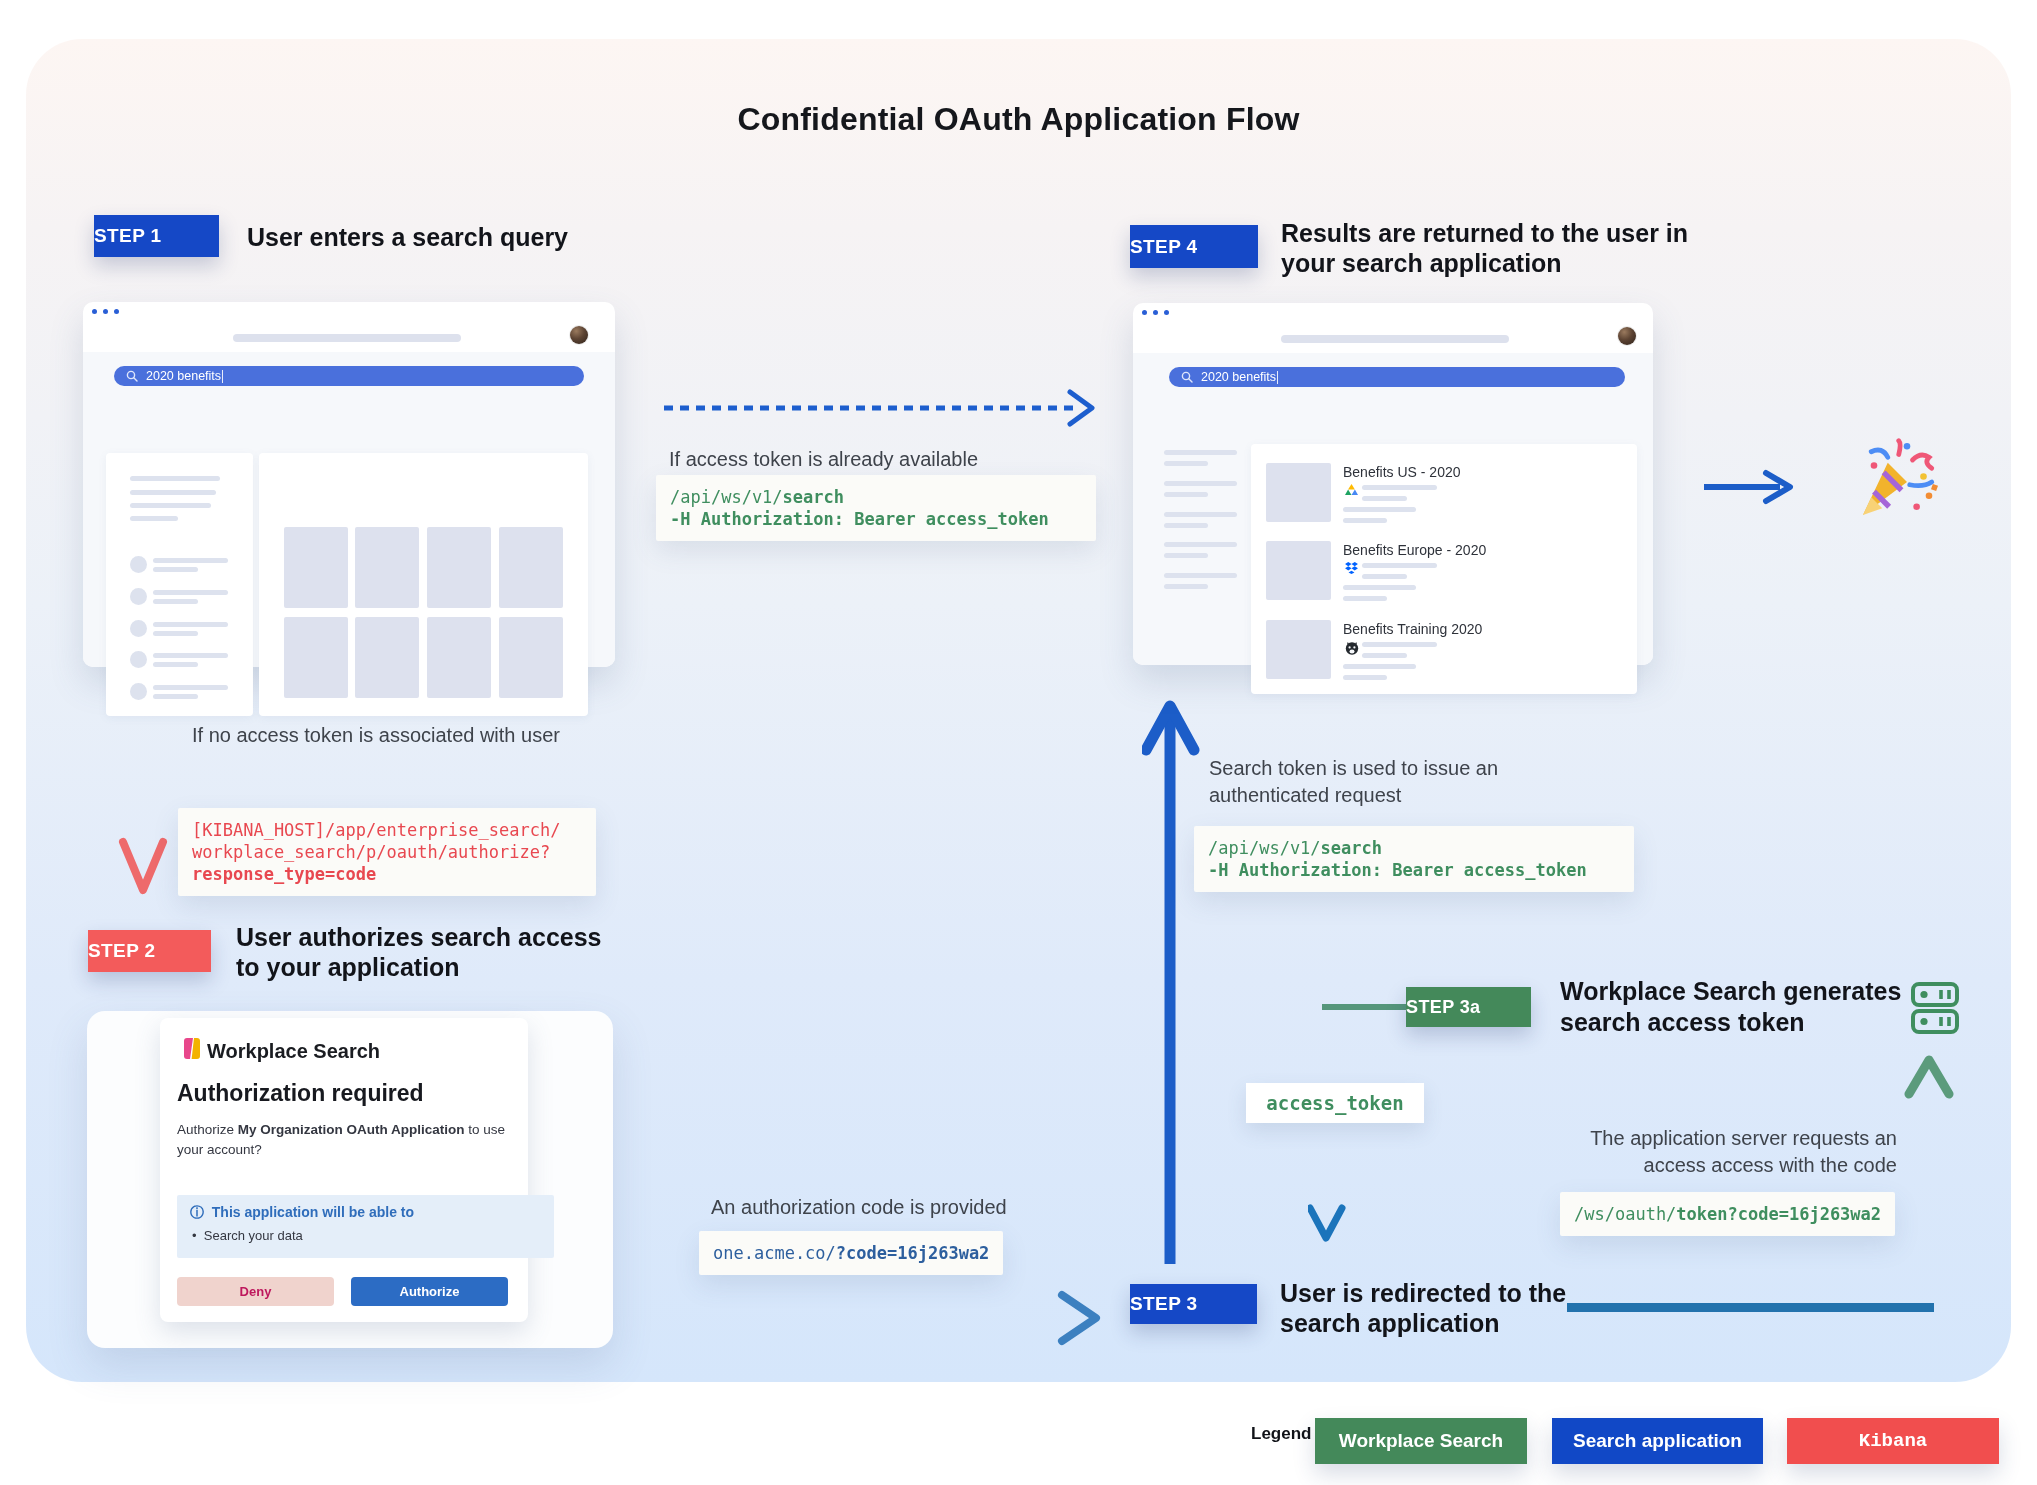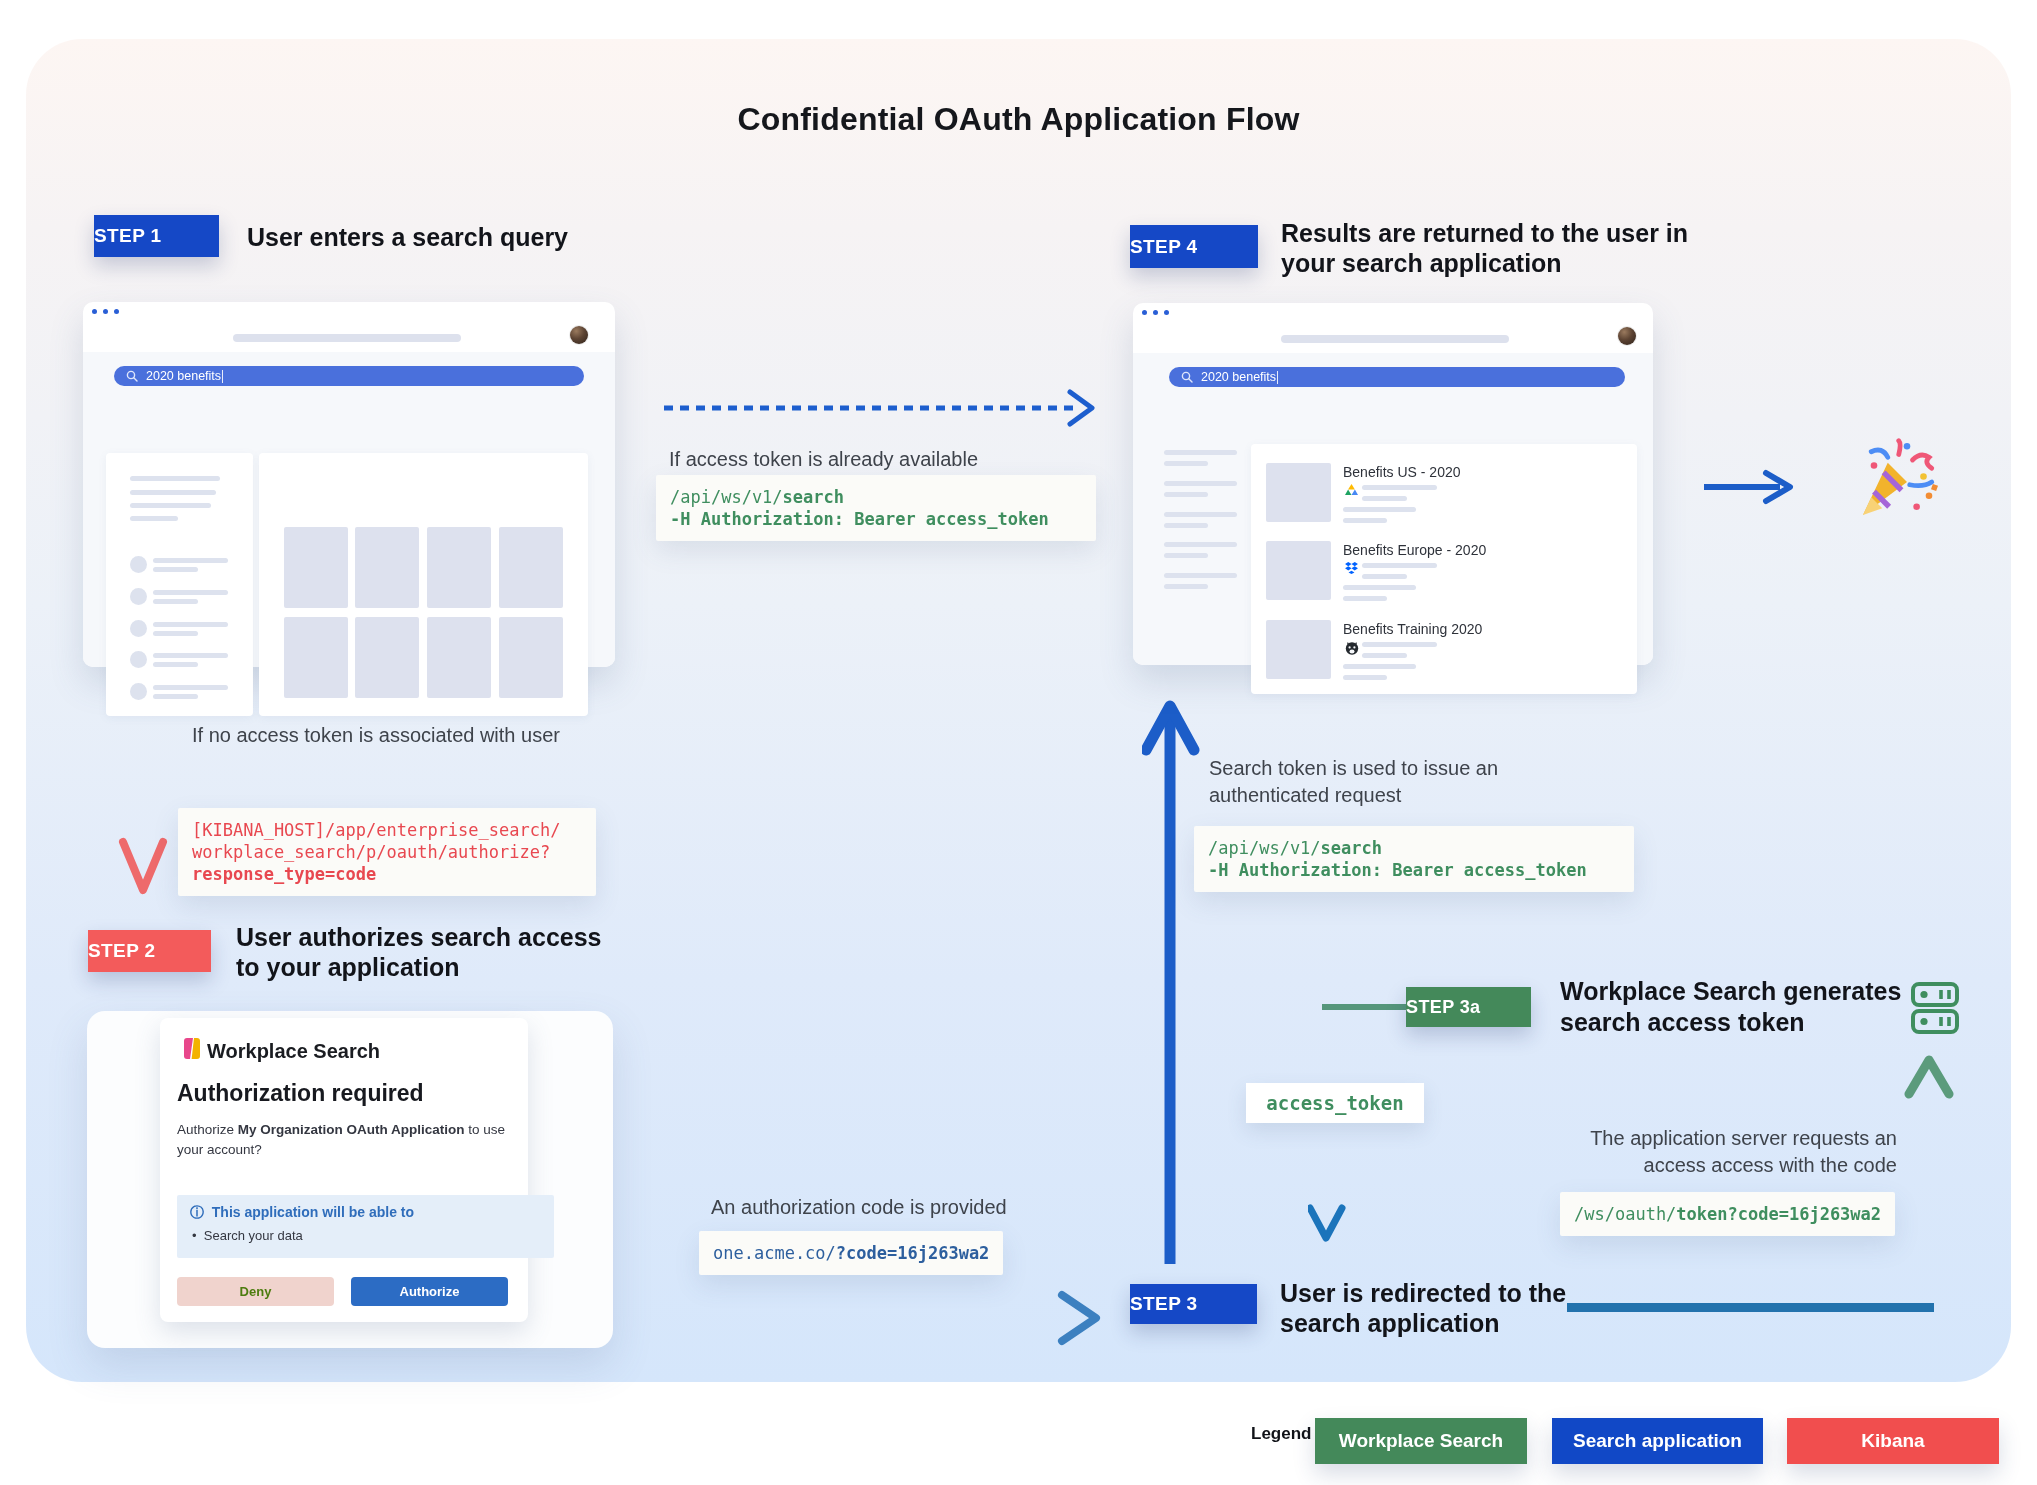--- a/index.html
+++ b/index.html
@@ -149,21 +149,21 @@
       <path d="M1,3 Q1,0 4,0 L10,0 L7,21 L4,21 Q1,21 1,18 Z" fill="#e8478b"></path>
       <path d="M11,0 L14,0 Q17,0 17,3 L17,18 Q17,21 14,21 L8.6,21 Z" fill="#f3b200"></path>
     </svg>
     <div class="abs" style="left:47px;top:22px;font-size:20px;font-weight:700;color:#1a1c21;">Workplace Search</div>
     <div class="abs" style="left:17px;top:62px;font-size:23px;font-weight:700;color:#17191f;">Authorization required</div>
     <div class="abs" style="left:17px;top:102px;width:330px;font-size:13.5px;line-height:20px;color:#343741;"><span>Authorize </span><b>My Organization OAuth Application</b><span> to use your account?</span></div>
     <div class="abs" style="left:17px;top:177px;width:377px;height:63px;background:#e4eef9;border-radius:2px;">
       <div class="abs" style="left:13px;top:9px;font-size:14px;font-weight:600;color:#2f6dbb;"><span>ⓘ</span>&nbsp;&nbsp;<span>This application will be able to</span></div>
       <div class="abs" style="left:15px;top:33px;font-size:13px;color:#343741;">•&nbsp;&nbsp;<span>Search your data</span></div>
     </div>
-    <div class="abs" style="left:17px;top:259px;width:157px;height:29px;background:#f0d3cd;border-radius:4px;display:flex;align-items:center;justify-content:center;font-size:13px;font-weight:700;color:#4d7c0f;">
+    <div class="abs" style="left:17px;top:259px;width:157px;height:29px;background:#f0d3cd;border-radius:4px;display:flex;align-items:center;justify-content:center;font-size:13px;font-weight:700;color:#be185d;">
         <span>Deny</span>
       </div>
     <div class="abs" style="left:191px;top:259px;width:157px;height:29px;background:#2c6cc4;border-radius:4px;display:flex;align-items:center;justify-content:center;font-size:13px;font-weight:700;color:#fff;">
         <span>Authorize</span>
       </div>
   </div>
 
   <svg class="abs" style="left:650px;top:1285px;" width="470" height="66">
     <defs>
         <linearGradient id="g2" x1="0" y1="0" x2="1" y2="0">
@@ -358,16 +358,16 @@
     <rect x="58" y="34" width="4" height="4" fill="#f28c33" transform="rotate(20 60 36)"></rect>
   </svg>
 
   <div class="abs" style="left:1251px;top:1424px;font-size:17px;font-weight:700;color:#111318;">Legend</div>
   <div class="legend-chip" style="left: 1315px; width: 212px; background-color: rgb(68, 137, 90);">
       <span>Workplace Search</span>
     </div>
   <div class="legend-chip" style="left: 1552px; width: 211px; background-color: rgb(17, 72, 198);">
       <span>Search application</span>
     </div>
-  <div class="legend-chip" style="left: 1787px; width: 212px; background-color: rgb(241, 78, 78);">
+  <div class="legend-chip" style="left: 1787px; width: 212px; background-color: rgb(241, 78, 78); font-family: Liberation Mono, monospace;">
       <span>Kibana</span>
     </div>
 </div>
 
 </body></html>

